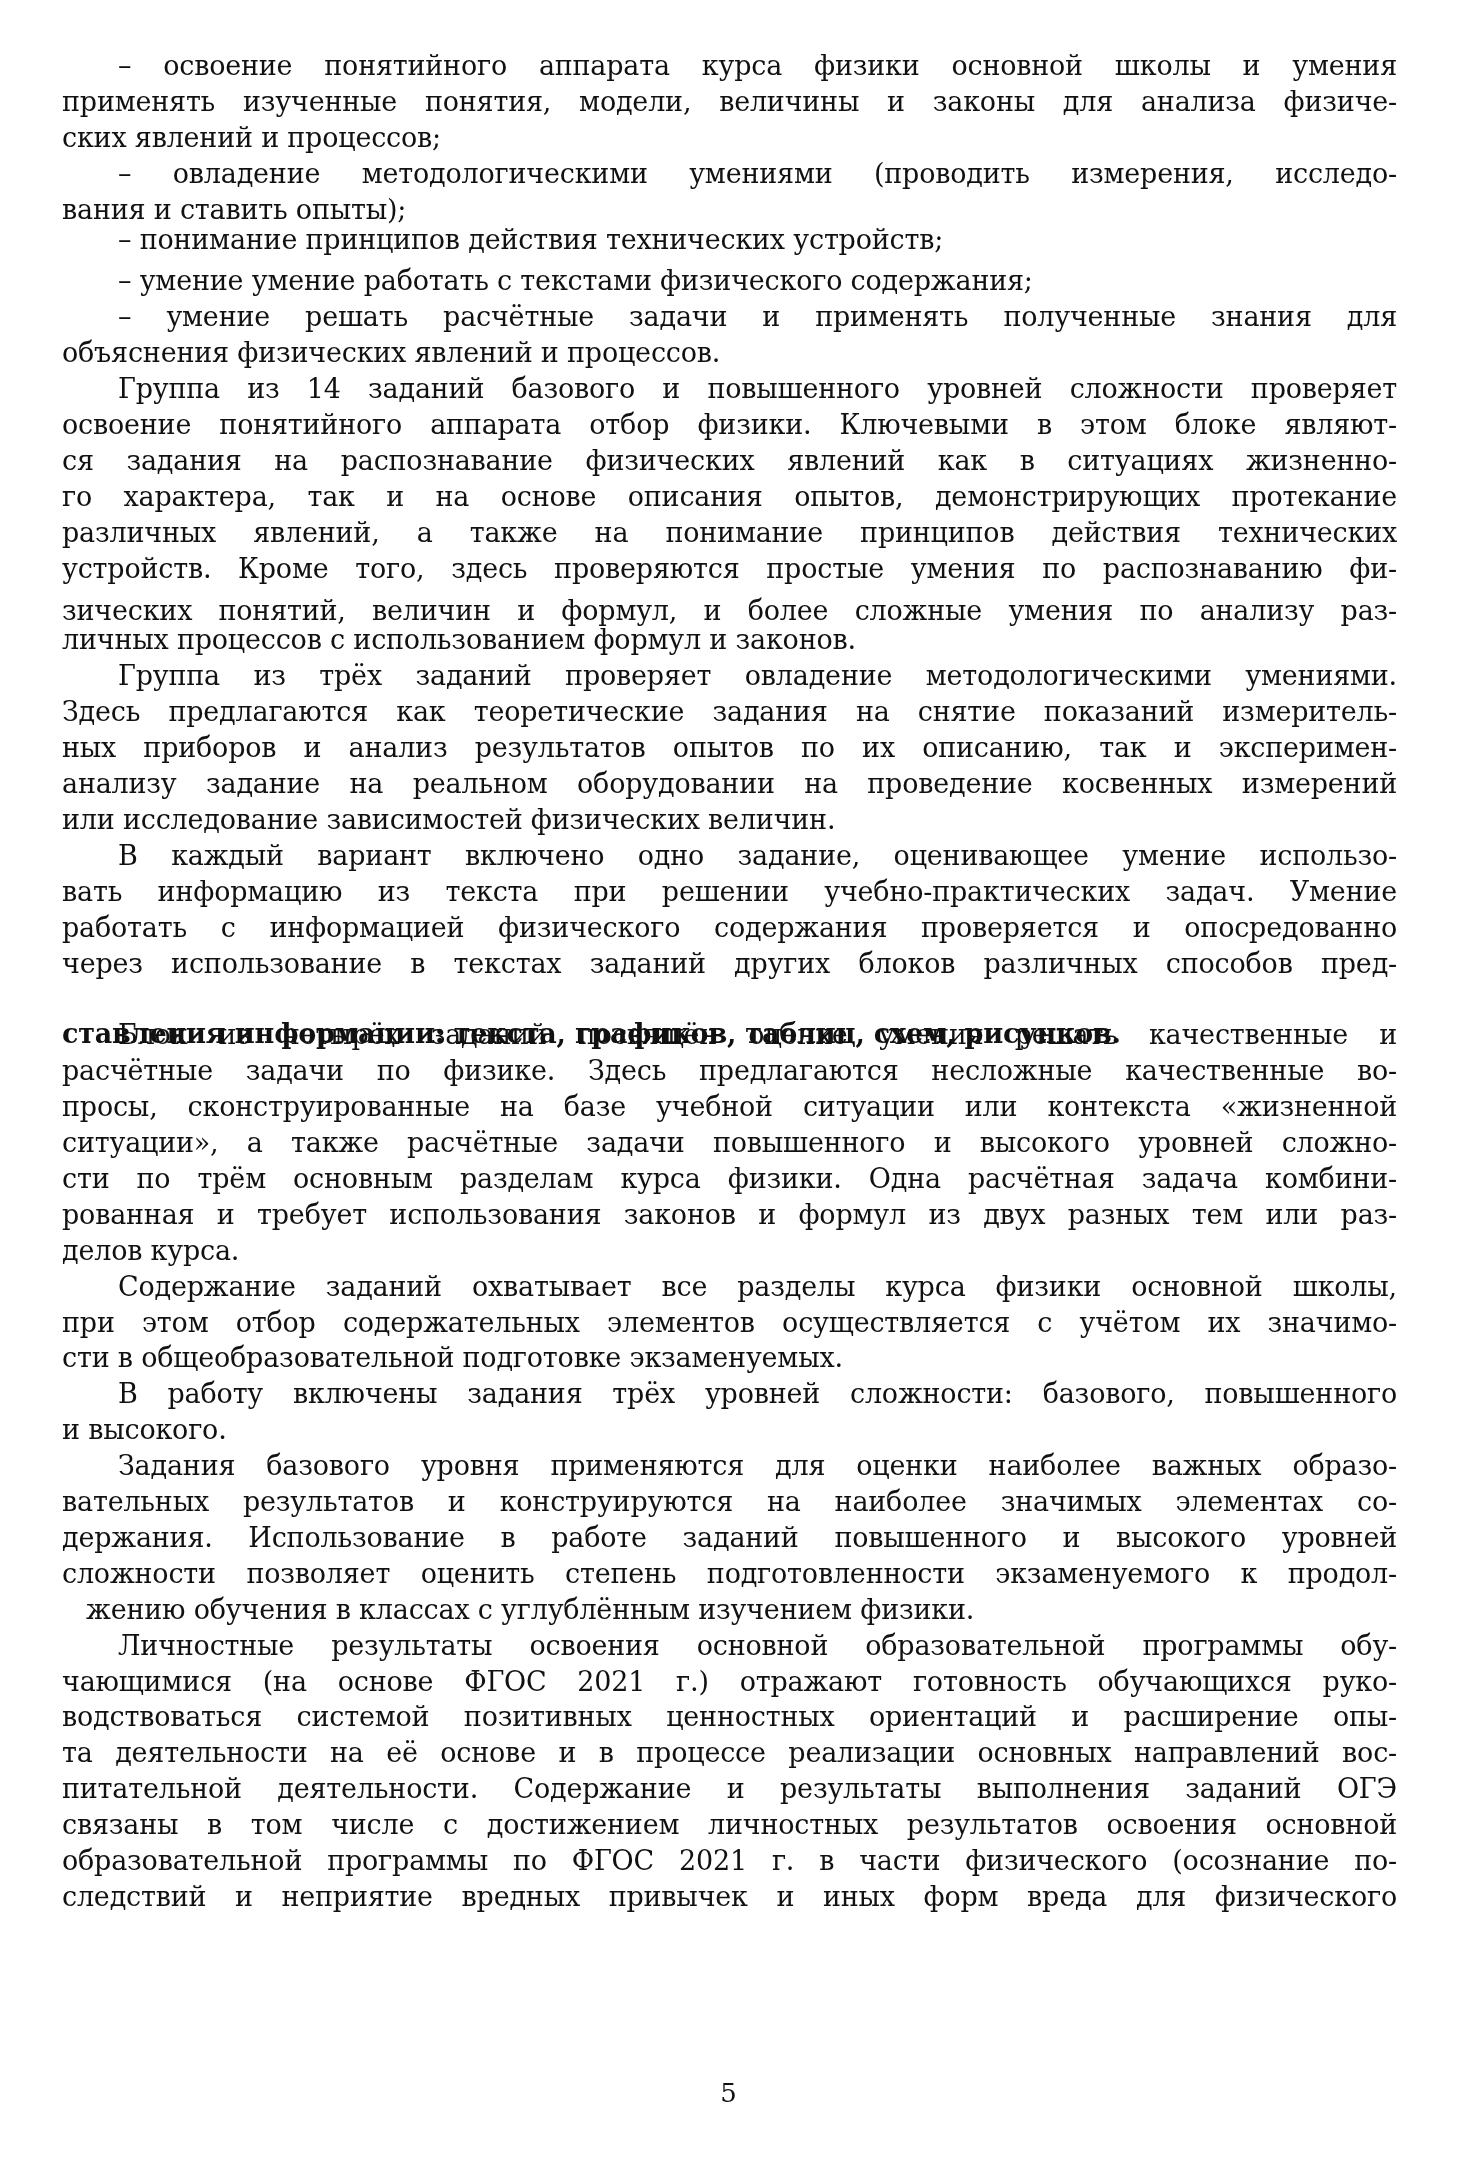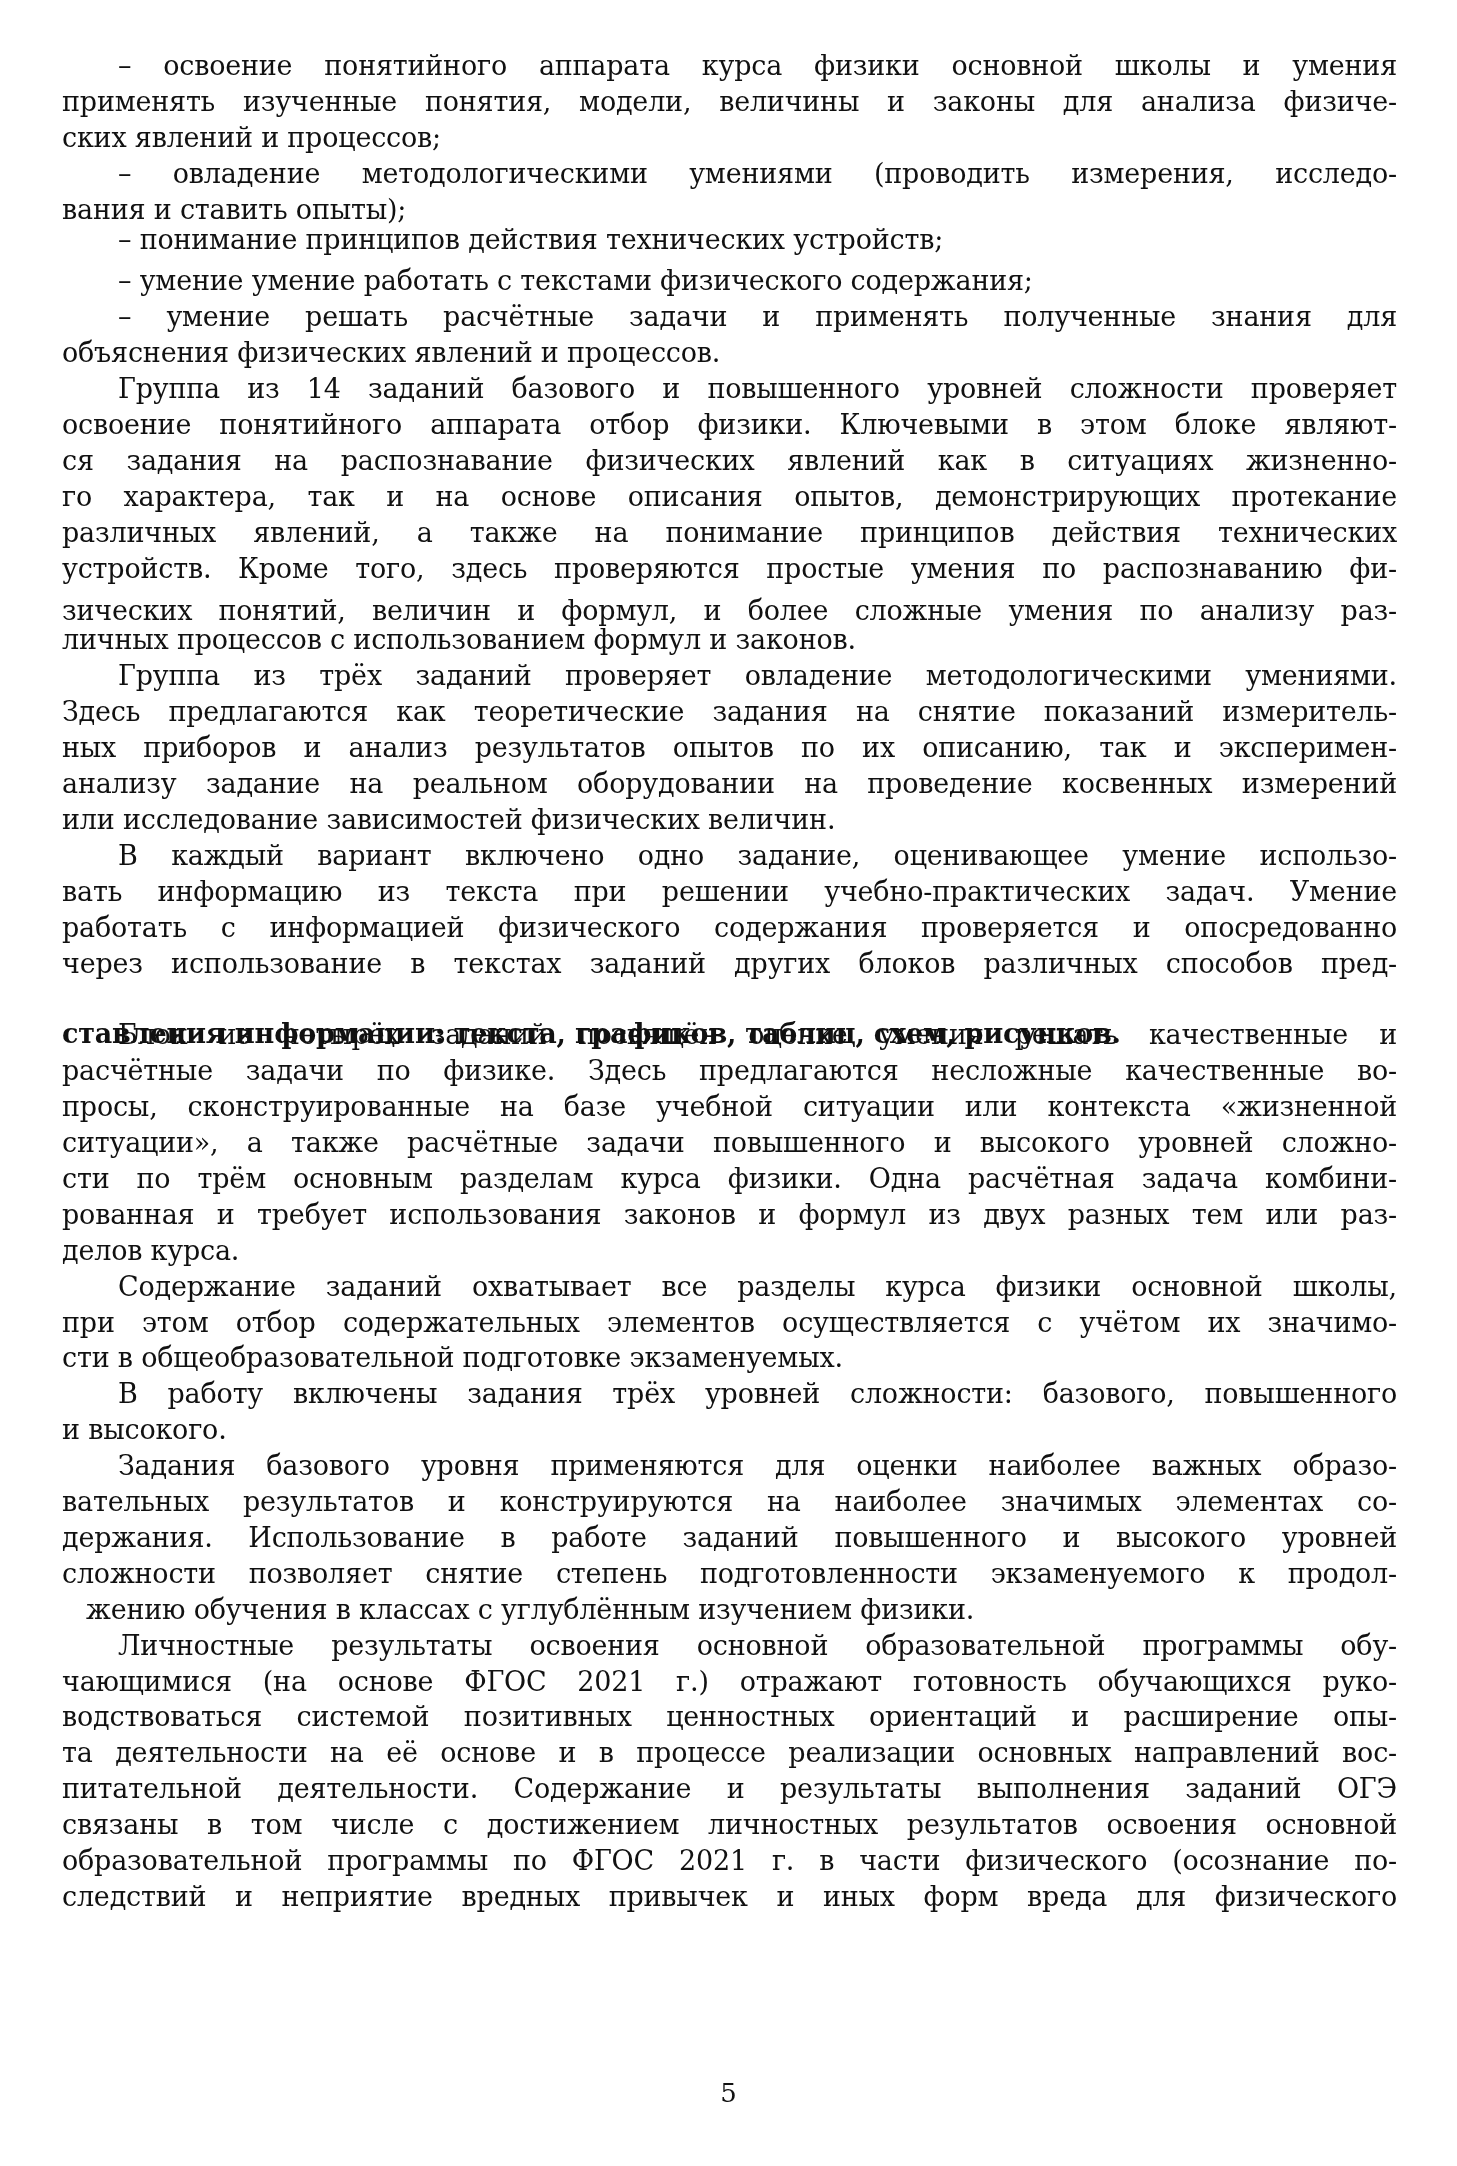--- a/index.html
+++ b/index.html
@@ -72,21 +72,21 @@
     <div class="line" style="top: 1196.8px;">рованная и требует использования законов и формул из двух разных тем или раз-</div>
     <div class="line last" style="top: 1232.7px;">делов курса.</div>
     <div class="line indent" style="top: 1268.6px;">Содержание заданий охватывает все разделы курса физики основной школы,</div>
     <div class="line" style="top: 1304.5px;">при этом отбор содержательных элементов осуществляется с учётом их значимо-</div>
     <div class="line last" style="top: 1340.4px;">сти в общеобразовательной подготовке экзаменуемых.</div>
     <div class="line indent" style="top: 1376.3px;">В работу включены задания трёх уровней сложности: базового, повышенного</div>
     <div class="line last" style="top: 1412.2px;">и высокого.</div>
     <div class="line indent" style="top: 1448.1px;">Задания базового уровня применяются для оценки наиболее важных образо-</div>
     <div class="line" style="top: 1484px;">вательных результатов и конструируются на наиболее значимых элементах со-</div>
     <div class="line" style="top: 1519.9px;">держания. Использование в работе заданий повышенного и высокого уровней</div>
-    <div class="line" style="top: 1555.8px;">сложности позволяет снятие степень подготовленности экзаменуемого к продол-</div>
+    <div class="line" style="top: 1555.8px;">сложности позволяет оценить степень подготовленности экзаменуемого к продол-</div>
     <div class="line last" style="top: 1591.7px; margin-left: 24px;">жению обучения в классах с углублённым изучением физики.</div>
     <div class="line indent" style="top: 1627.6px;">Личностные результаты освоения основной образовательной программы обу-</div>
     <div class="line" style="top: 1663.5px;">чающимися (на основе ФГОС 2021 г.) отражают готовность обучающихся руко-</div>
     <div class="line" style="top: 1699.4px;">водствоваться системой позитивных ценностных ориентаций и расширение опы-</div>
     <div class="line" style="top: 1735.3px;">та деятельности на её основе и в процессе реализации основных направлений вос-</div>
     <div class="line" style="top: 1771.2px;">питательной деятельности. Содержание и результаты выполнения заданий ОГЭ</div>
     <div class="line" style="top: 1807.1px;">связаны в том числе с достижением личностных результатов освоения основной</div>
     <div class="line" style="top: 1843px;">образовательной программы по ФГОС 2021 г. в части физического (осознание по-</div>
     <div class="line" style="top: 1878.9px;">следствий и неприятие вредных привычек и иных форм вреда для физического</div>
   </div>

